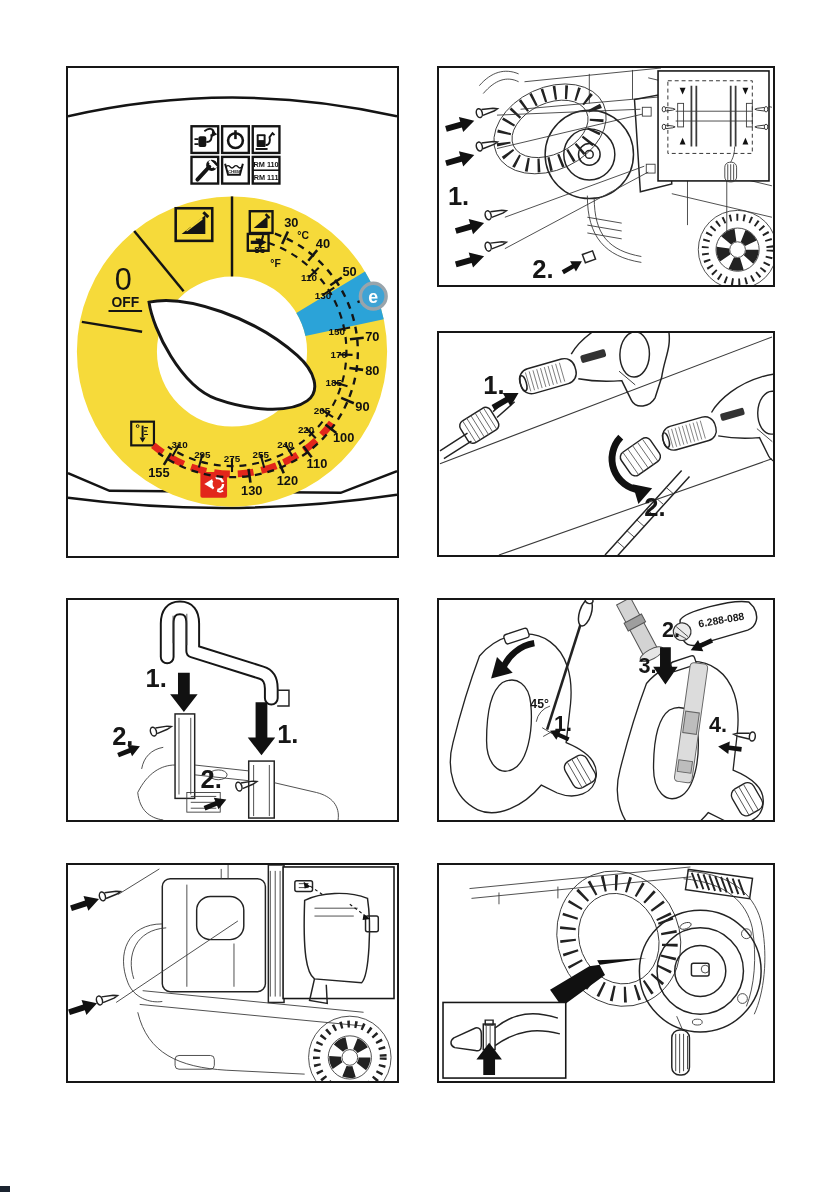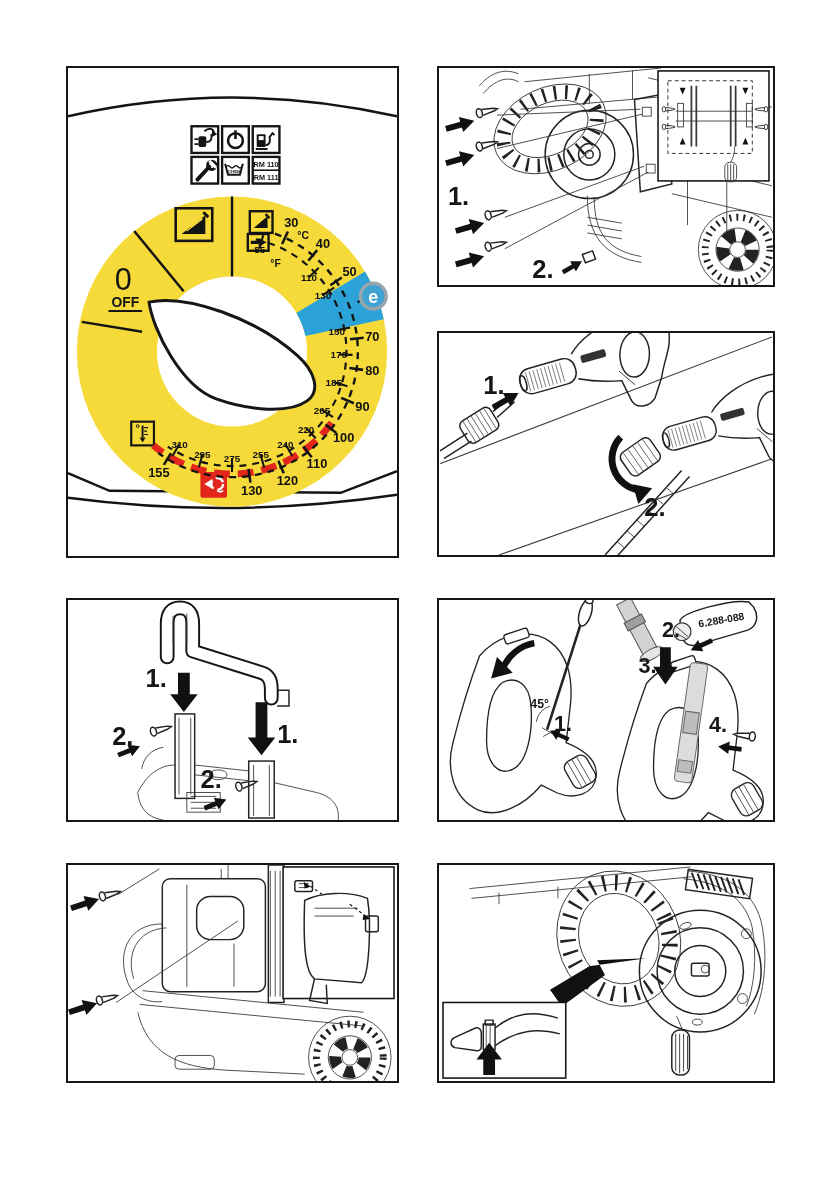--- a/index.html
+++ b/index.html
@@ -1,17 +1,17 @@
 <!DOCTYPE html>
 <html><head>
 <meta charset="utf-8">
 <style>
   html,body{margin:0;padding:0;background:#fff;}
   .page{position:relative;width:840px;height:1192px;background:#fff;overflow:hidden;
-        font-family:"Liberation Sans",sans-serif;border-radius:30px;}
+        font-family:"Liberation Sans",sans-serif;}
   .panel{position:absolute;border:2px solid #161616;background:#fff;box-sizing:border-box;}
   .panel svg{display:block;width:100%;height:100%;}
   text{font-family:"Liberation Sans",sans-serif;}
   .step{font-size:26px;font-weight:600;fill:#161616;}
   .step-m{font-size:22px;font-weight:600;fill:#161616;}
   .tc{font-size:13px;font-weight:700;fill:#111;text-anchor:middle;}
   .tf{font-size:10px;font-weight:700;fill:#111;text-anchor:middle;}
   .unit{font-size:10.5px;font-weight:700;fill:#111;text-anchor:middle;}
   .thin{stroke:#3a3a3a;stroke-width:0.9;fill:none;}
   .med{stroke:#232323;stroke-width:1.5;fill:none;}

